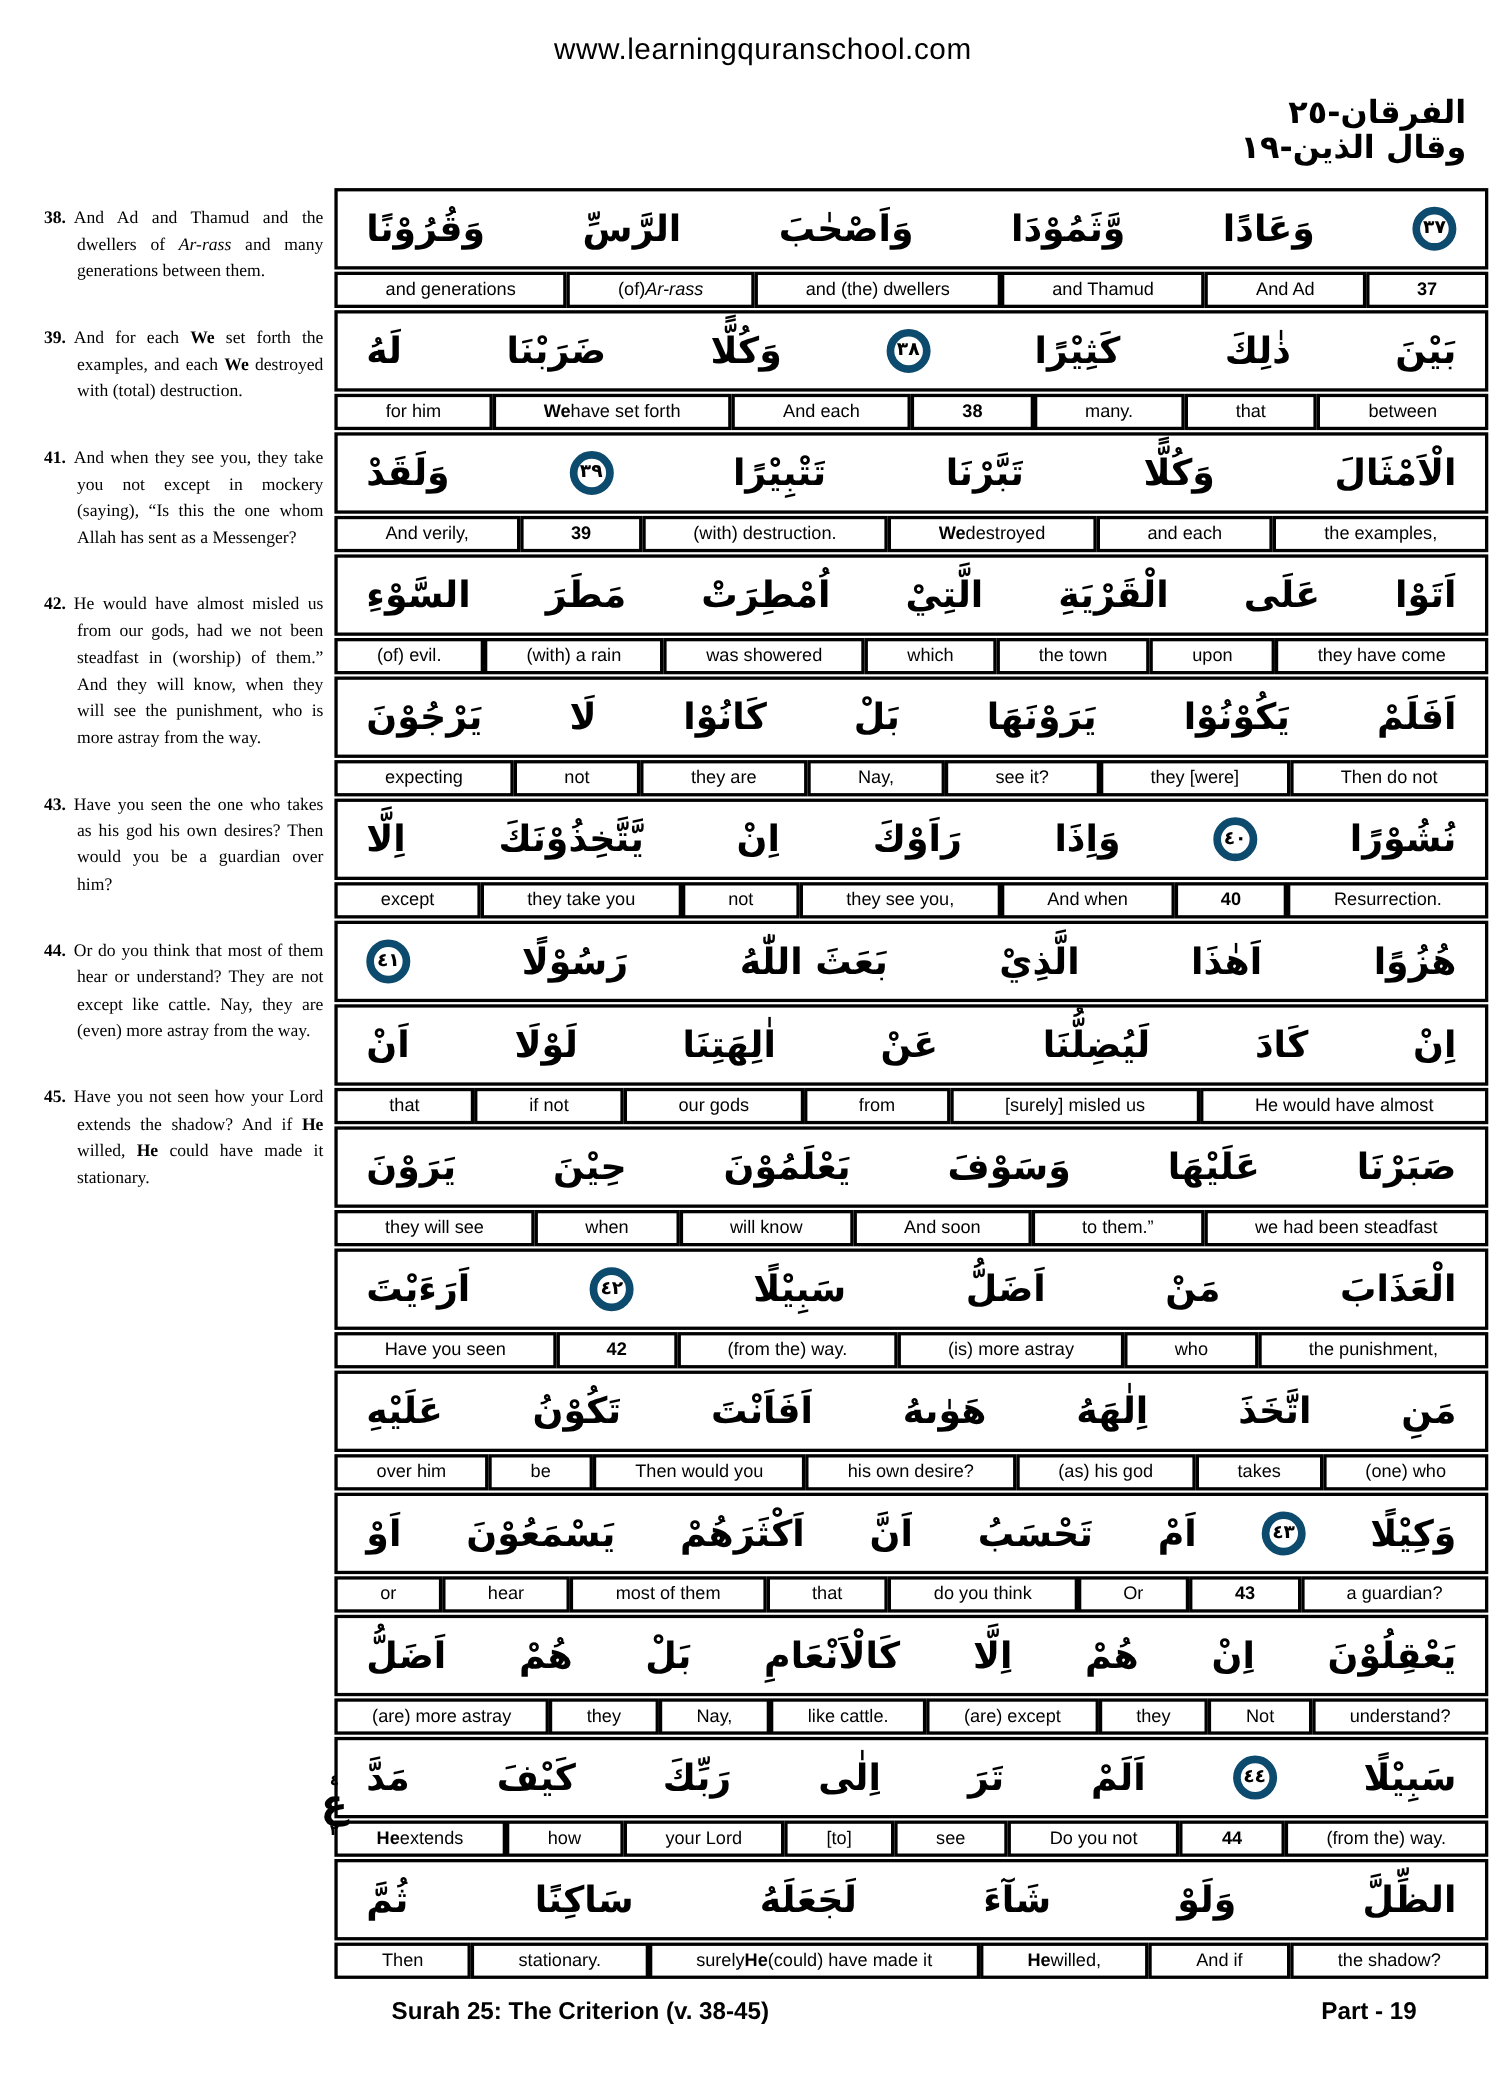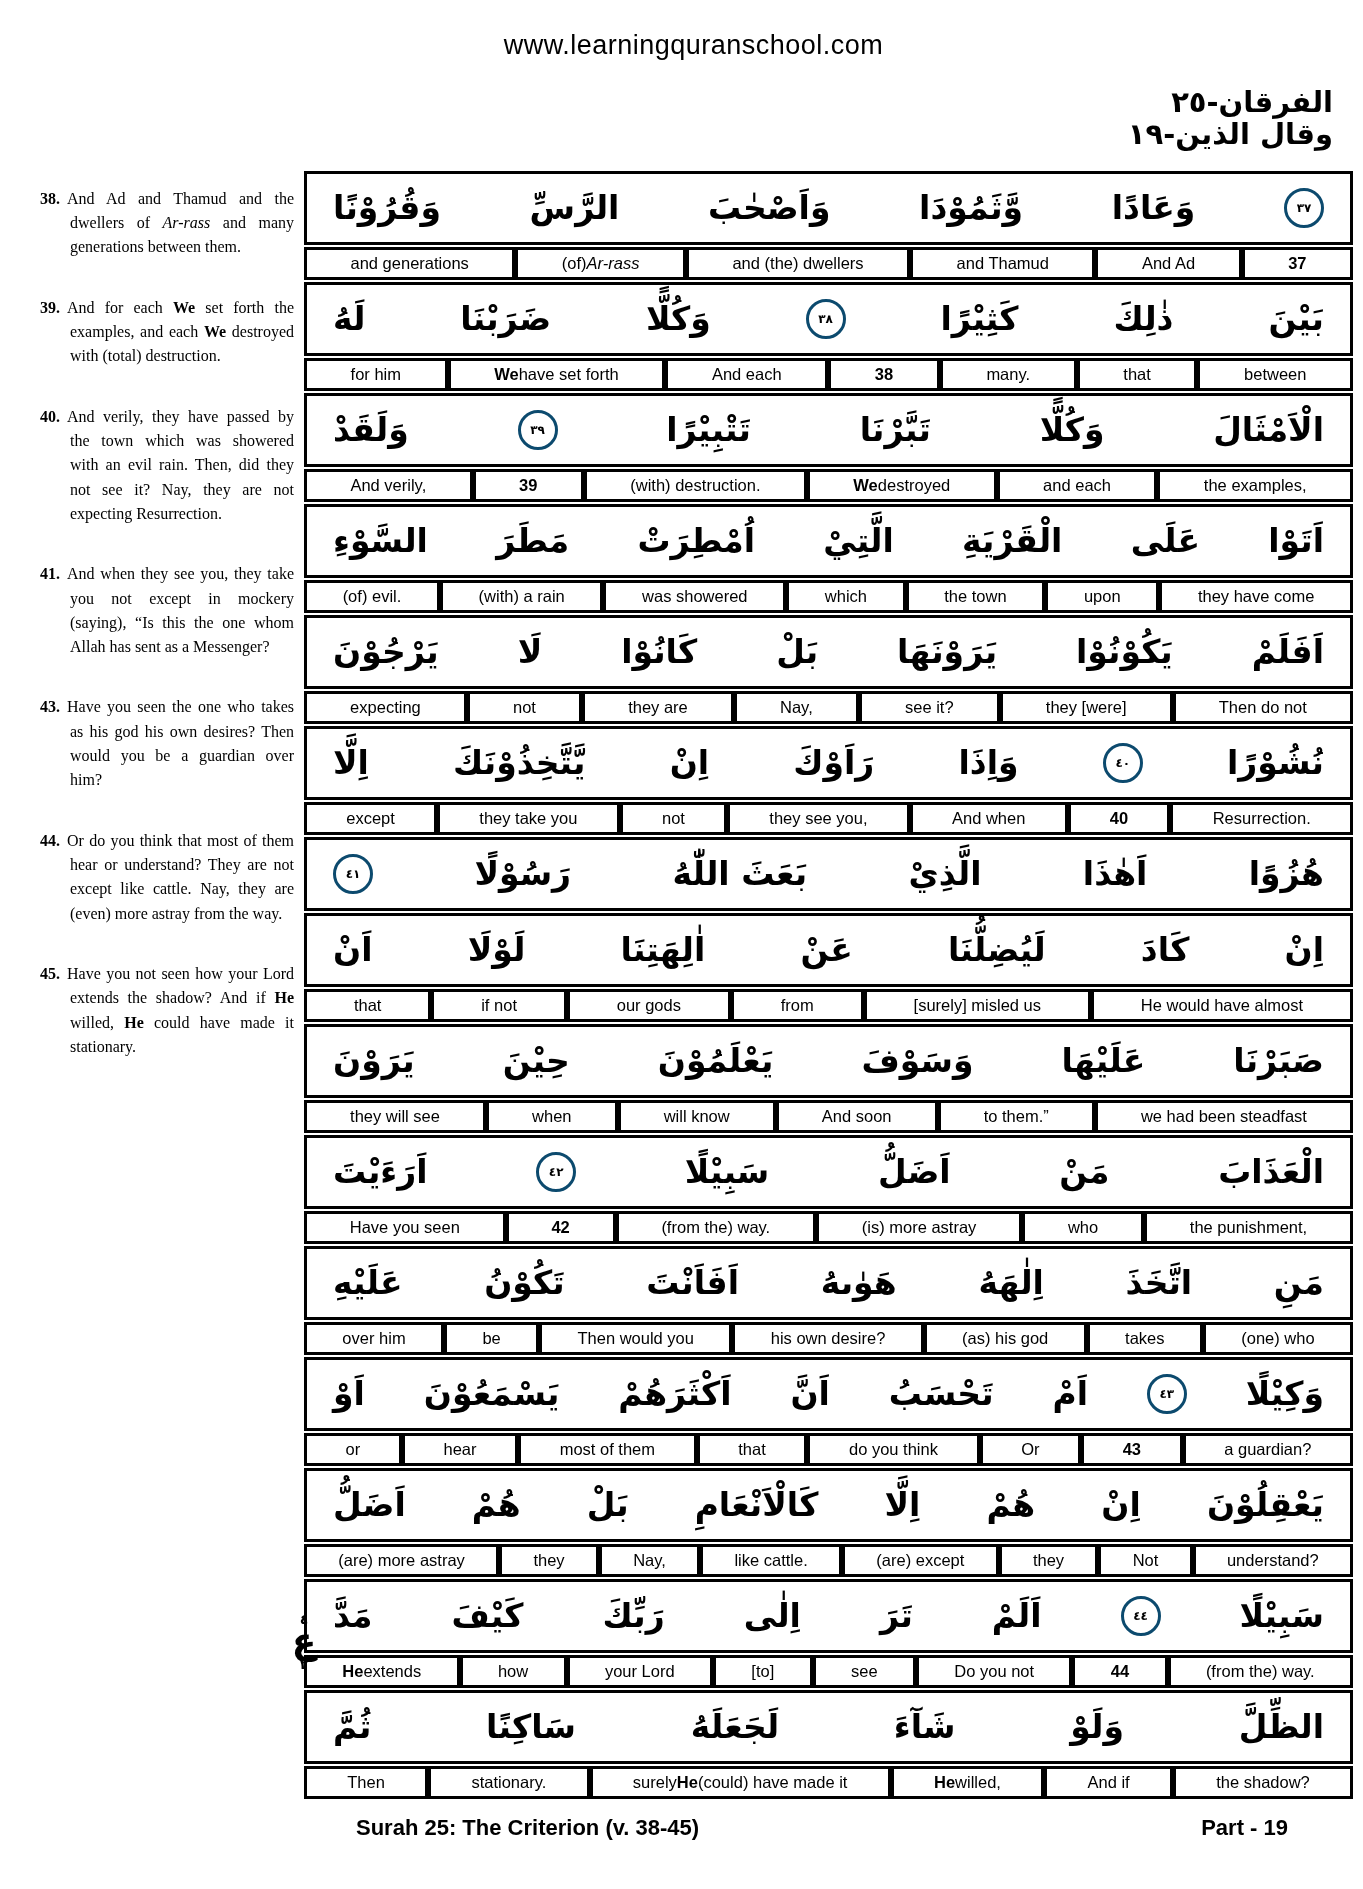--- a/index.html
+++ b/index.html
@@ -35,22 +35,22 @@
   .arabic-line {
     border:3px solid #000; height:74px; margin-bottom:2px;
     display:flex; justify-content:space-between; align-items:center;
     direction:rtl; padding:0 26px;
     font-family:"DejaVu Sans", sans-serif; font-weight:bold; font-size:33px;
     line-height:1; overflow:hidden;
   }
   .aword { white-space:nowrap; }
   .vmark {
     display:inline-flex; align-items:center; justify-content:center;
-    width:40px; height:40px; border:3px solid #0c4a6e; border-radius:50%;
-    font-size:12px; font-weight:bold; flex:0 0 auto;
+    width:40px; height:40px; border:7px solid #0c4a6e; border-radius:50%;
+    font-size:17px; font-weight:bold; flex:0 0 auto;
   }
   .trans-row { display:flex; gap:0; height:33px; }
   .cell {
     border:3px solid #000; flex:1 1 auto; min-width:0;
     display:flex; align-items:center; justify-content:center;
     font-size:16.5px; padding:0 6px; white-space:nowrap;
     font-family:"Liberation Sans", sans-serif;
   }
   .ruku {
     position:absolute; left:-20px; top:1442px; width:40px;
@@ -73,22 +73,22 @@
 
 <div class="page-head">
   <div class="arabic-head">الفرقان-٢٥</div>
   <div class="arabic-head">وقال الذين-١٩</div>
 </div>
 
 <div class="content">
   <aside class="verses" id="verses">
       <p class="verse"><span class="vnum">38.</span>And Ad and Thamud and the dwellers of <i>Ar-rass</i> and many generations between them.</p>
       <p class="verse"><span class="vnum">39.</span>And for each <b>We</b> set forth the examples, and each <b>We</b> destroyed with (total) destruction.</p>
-      <p class="verse"><span class="vnum">40.</span>And verily, they have passed by the town which was showered with an evil rain. Then, did they not see it? Nay, they are not expecting Resurrection.</p>
       <p class="verse"><span class="vnum">41.</span>And when they see you, they take you not except in mockery (saying), “Is this the one whom Allah has sent as a Messenger?</p>
+      <p class="verse"><span class="vnum">42.</span>He would have almost misled us from our gods, had we not been steadfast in (worship) of them.” And they will know, when they will see the punishment, who is more astray from the way.</p>
       <p class="verse"><span class="vnum">43.</span>Have you seen the one who takes as his god his own desires? Then would you be a guardian over him?</p>
       <p class="verse"><span class="vnum">44.</span>Or do you think that most of them hear or understand? They are not except like cattle. Nay, they are (even) more astray from the way.</p>
       <p class="verse"><span class="vnum">45.</span>Have you not seen how your Lord extends the shadow? And if <b>He</b> willed, <b>He</b> could have made it stationary.</p>
     </aside>
   <main class="panel" id="panel">
     <div class="ruku">
       <span class="small">٤</span>
       <span class="big">ع</span>
       <span class="small">٢</span>
     </div>

